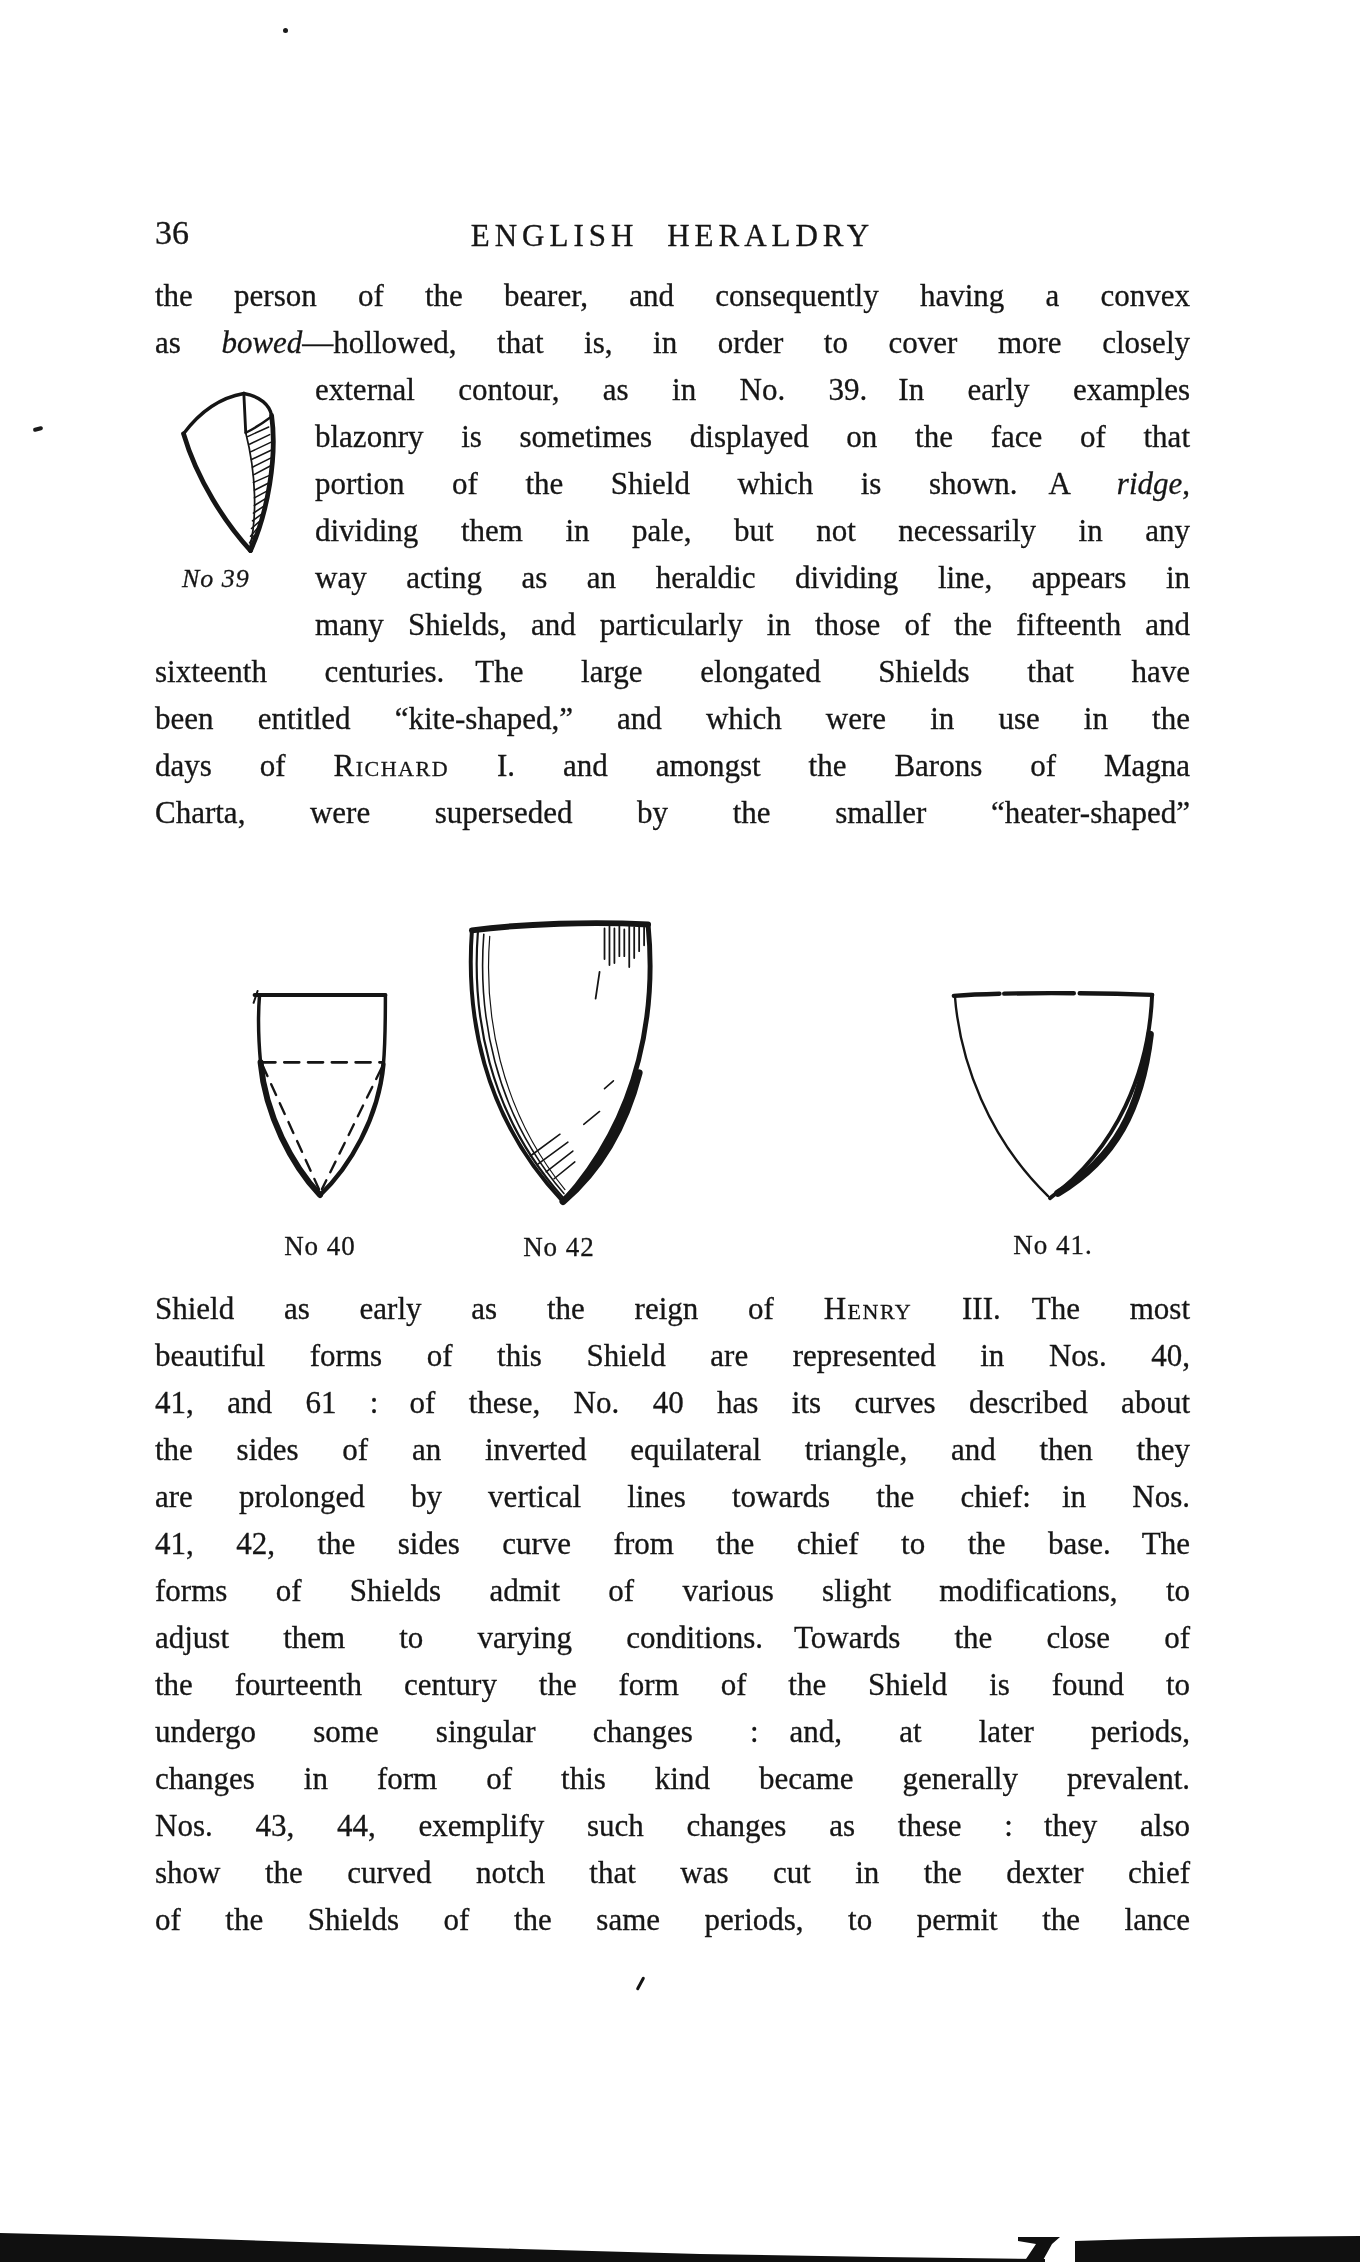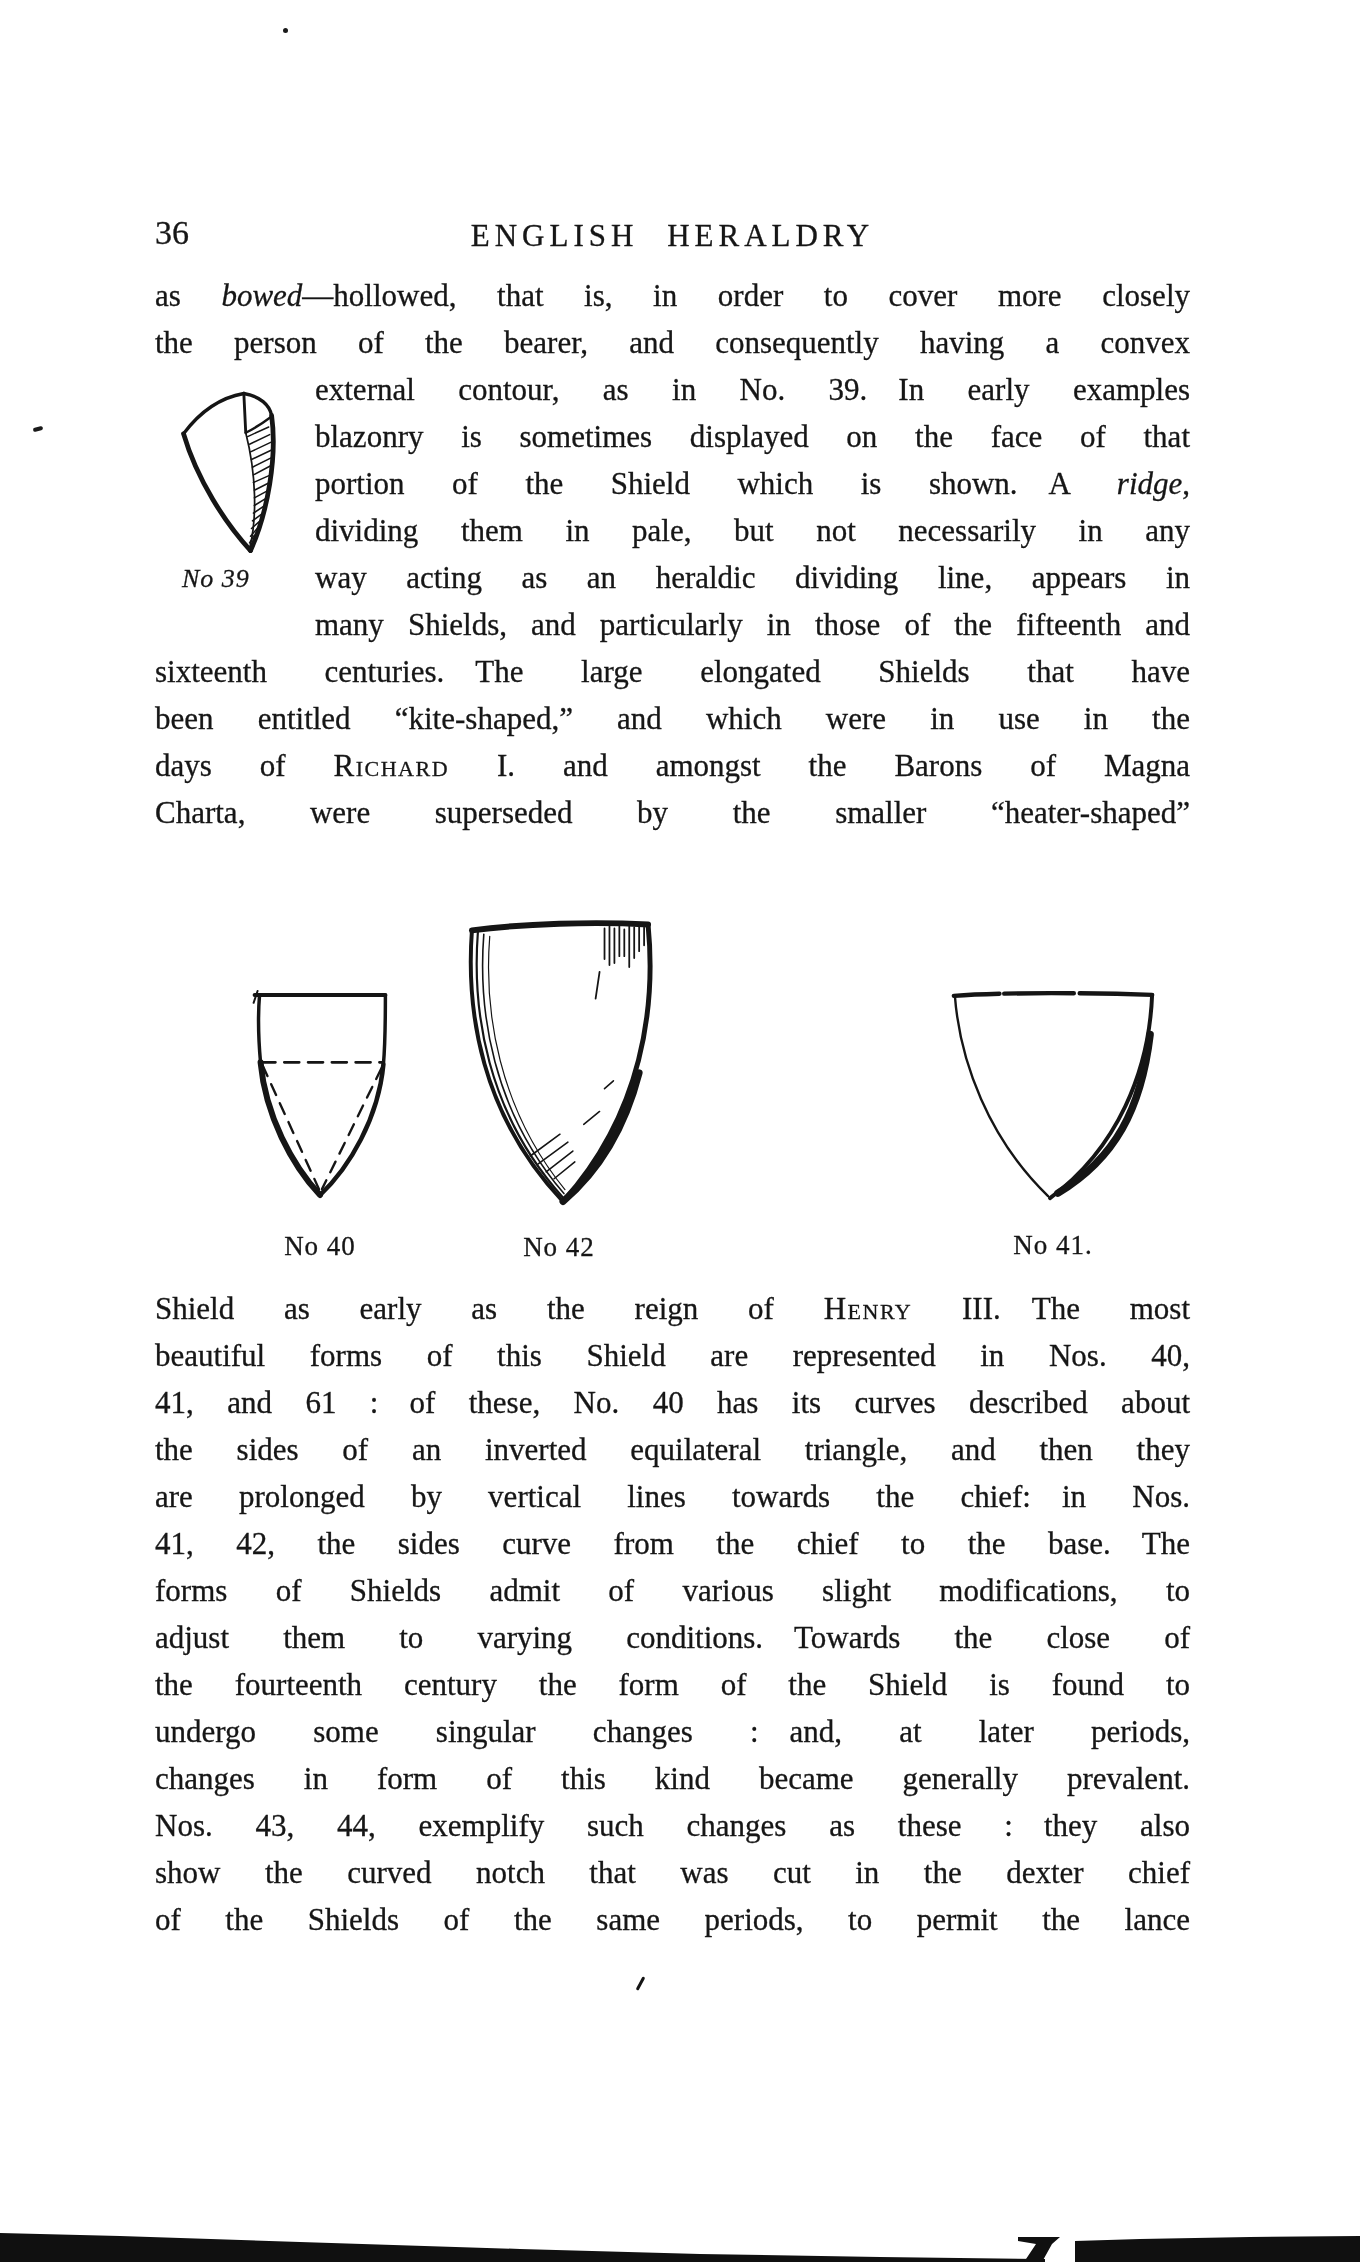--- a/index.html
+++ b/index.html
@@ -45,22 +45,22 @@
 
 <div class="page">
 
   <div class="speck-top"></div>
   <div class="speck-left"></div>
 
   <div class="pagenum">36</div>
   <div class="head">ENGLISH  HERALDRY</div>
 
   <div class="para" id="para1">
+      <div class="tline"><span>the person of the bearer, and consequently having a convex</span></div>
       <div class="tline"><span>as </span><span class="italic">bowed</span><span>—hollowed, that is, in order to cover more closely</span></div>
-      <div class="tline"><span>the person of the bearer, and consequently having a convex</span></div>
       <div class="tline"><span>external contour, as in No. 39.  In early examples</span></div>
       <div class="tline"><span>blazonry is sometimes displayed on the face of that</span></div>
       <div class="tline"><span>portion of the Shield which is shown.  A </span><span class="italic">ridge</span><span>,</span></div>
       <div class="tline"><span>dividing them in pale, but not necessarily in any</span></div>
       <div class="tline"><span>way acting as an heraldic dividing line, appears in</span></div>
       <div class="tline"><span>many Shields, and particularly in those of the fifteenth and</span></div>
       <div class="tline"><span>sixteenth centuries.  The large elongated Shields that have</span></div>
       <div class="tline"><span>been entitled “kite-shaped,” and which were in use in the</span></div>
       <div class="tline"><span>days of </span><span class="smallcaps">Richard</span><span> I. and amongst the Barons of Magna</span></div>
       <div class="tline"><span>Charta, were superseded by the smaller “heater-shaped”</span></div>

